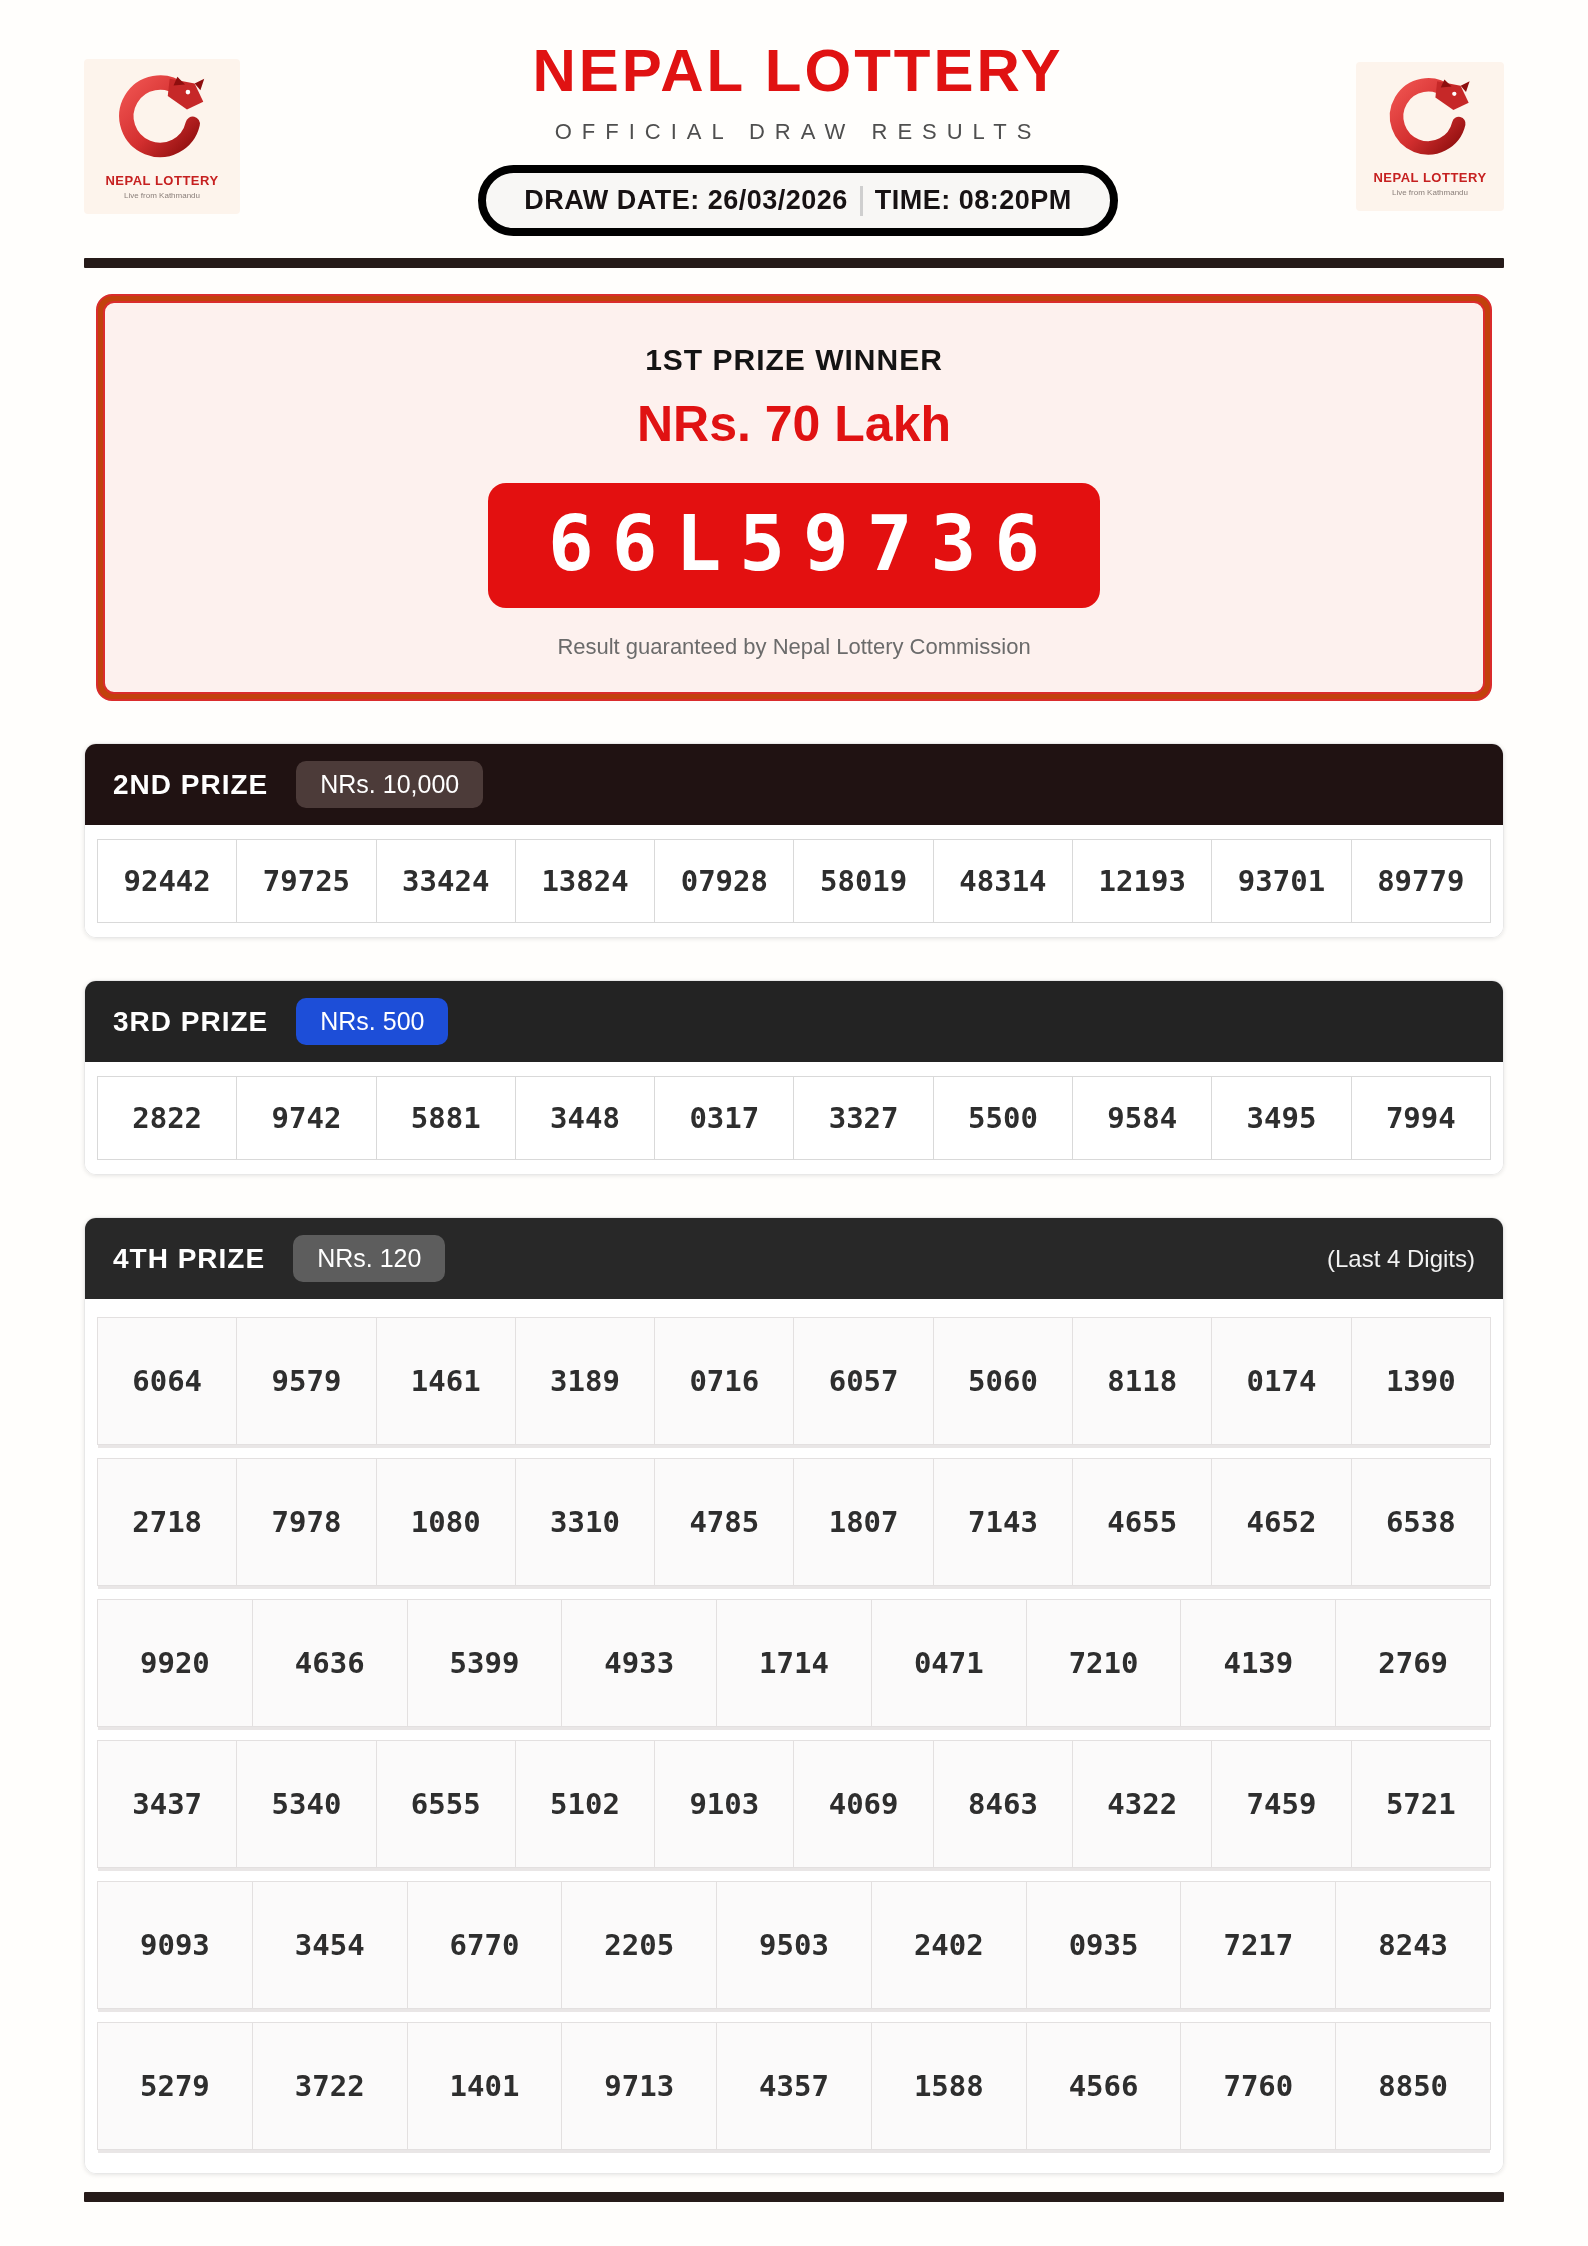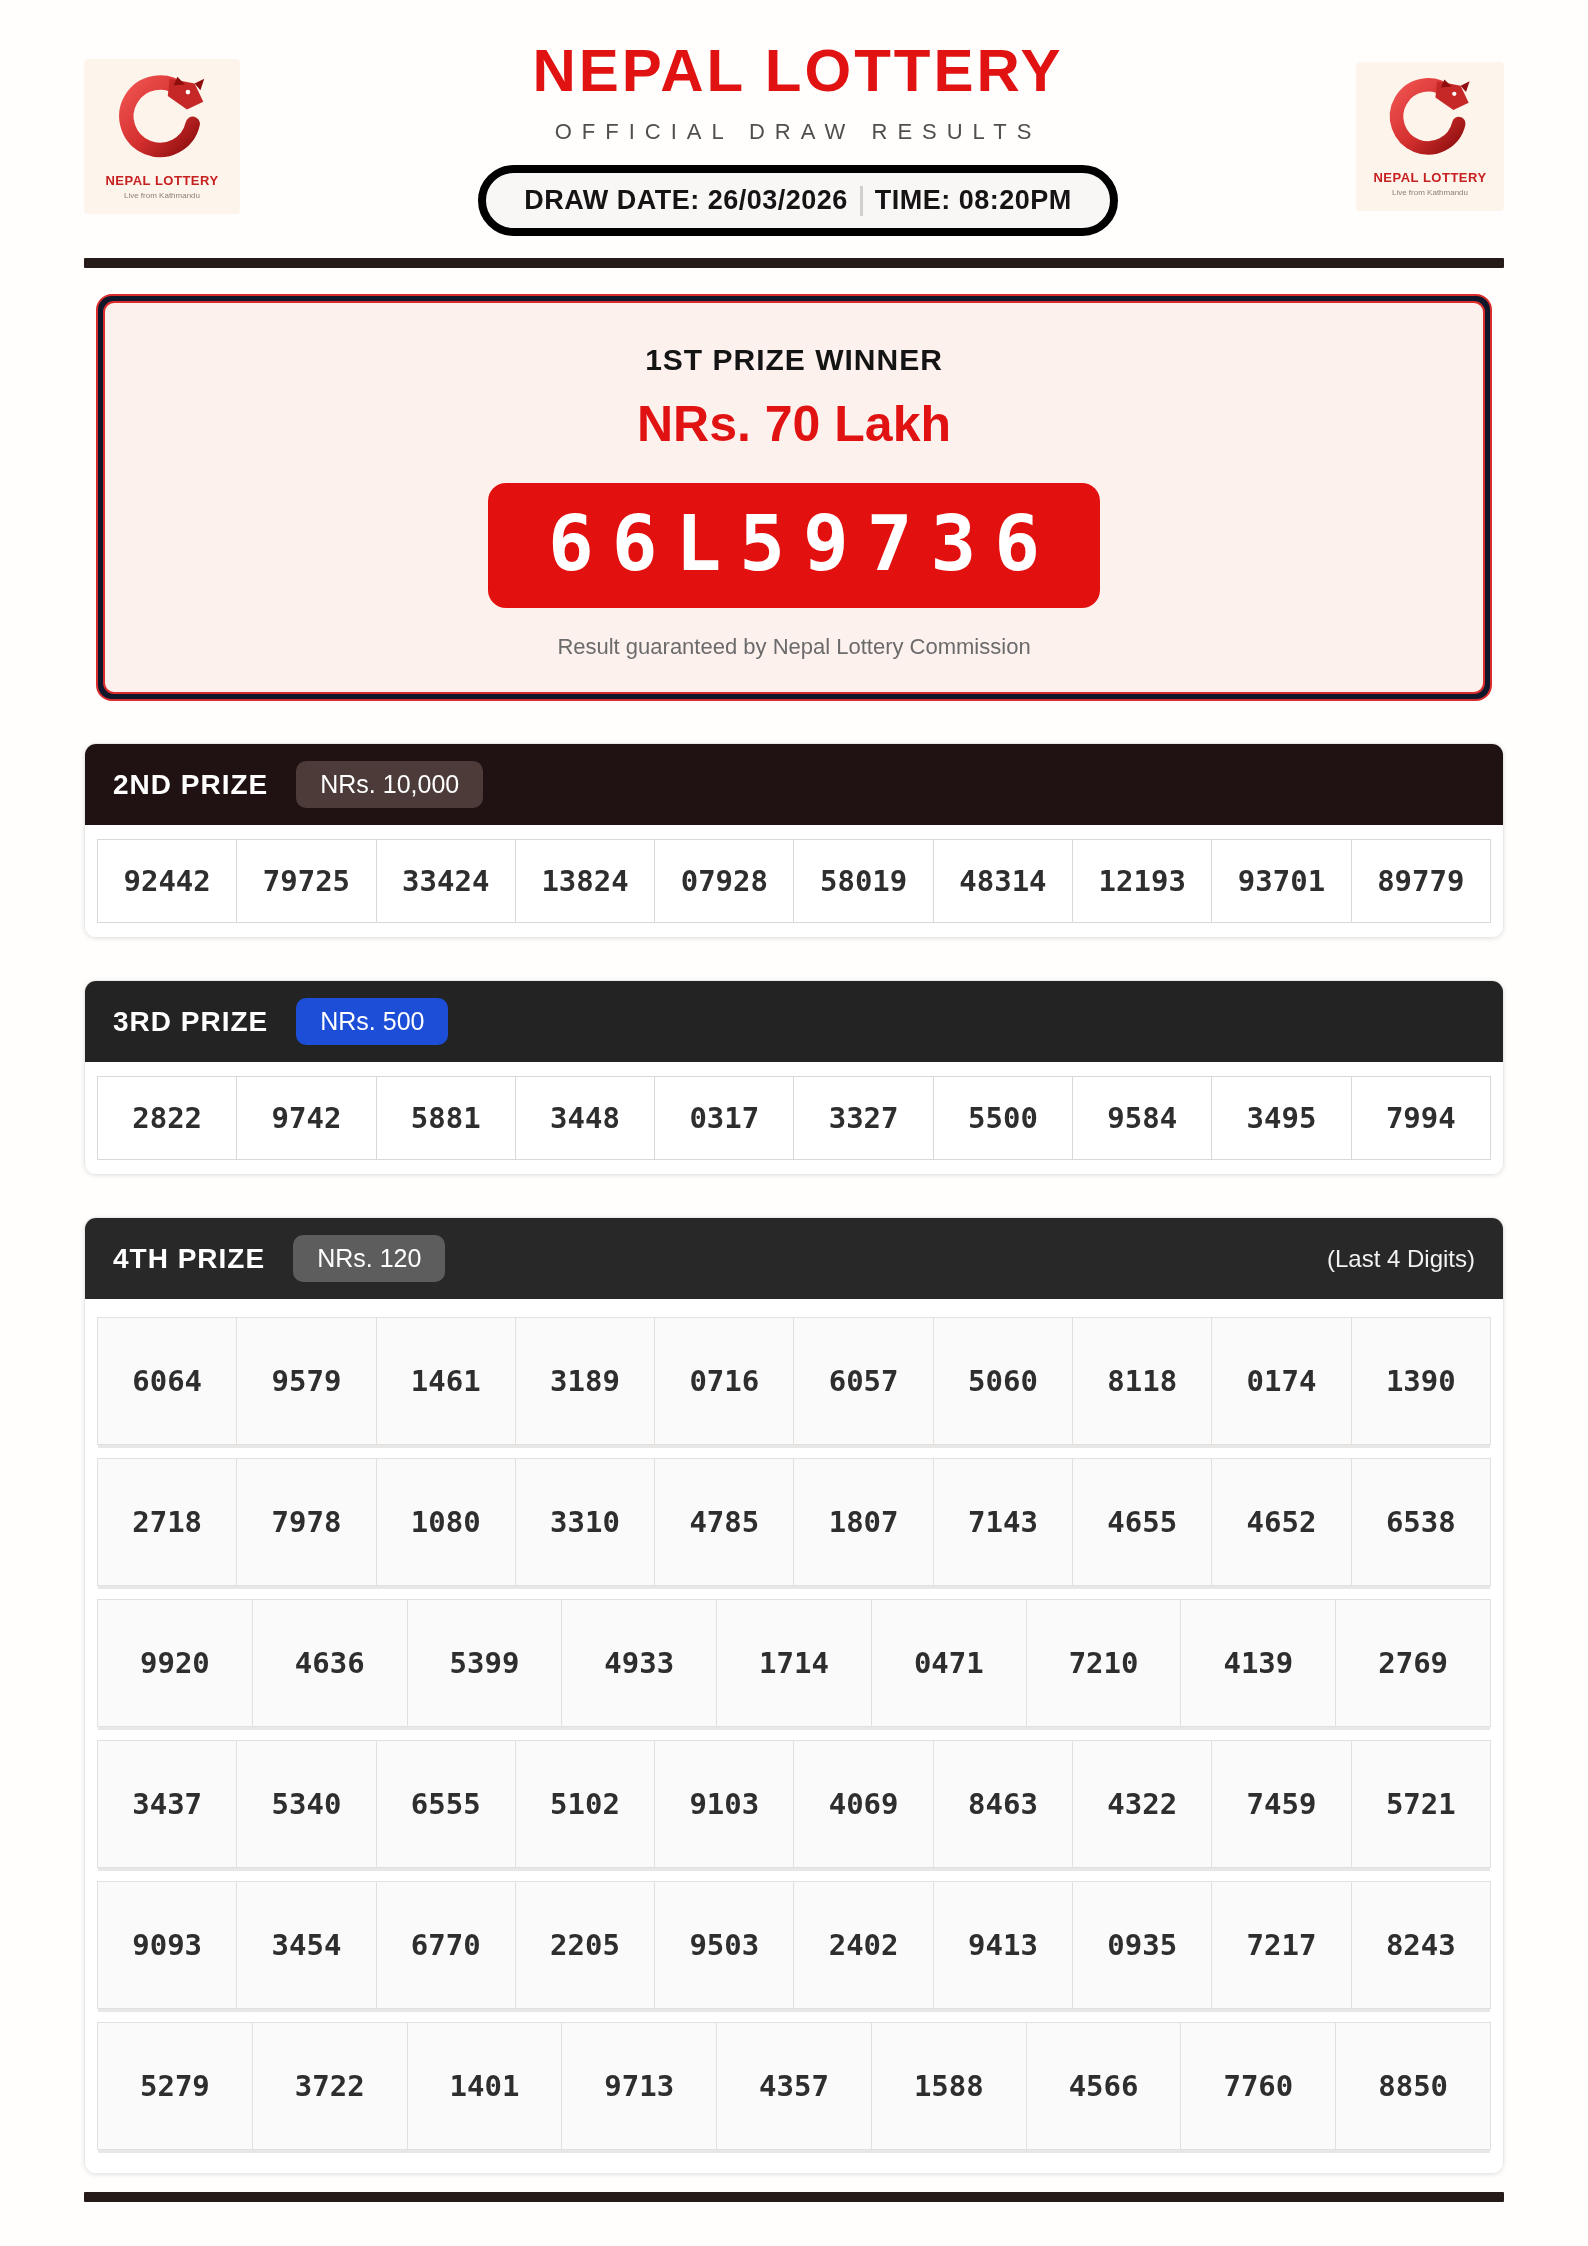--- a/index.html
+++ b/index.html
@@ -33,21 +33,21 @@
     padding:12px 38px;
     font-size:27px; font-weight:800; color:#171213; letter-spacing:.5px;
   }
   .pill-divider { width:3px; height:30px; background:#cfcfcf; }
 
   .divider-bar { height:10px; background:#261b19; margin-top:22px; border-radius:1px; }
   .divider-bar.bottom { margin-top:18px; }
 
   
   .prize1-outer {
-    margin:26px 12px 0; background:#0f172a;
+    margin:26px 12px 0; background:#c2410c;
     border:2px solid #da2c2c; border-radius:16px; padding:5px;
   }
   .prize1-inner {
     border:2px solid #da2c2c; border-radius:11px;
     background:#fdf1ee; text-align:center; padding:40px 20px 32px;
   }
   .prize1-heading { color:#141414; font-size:30px; font-weight:800; letter-spacing:1px; }
   .prize1-amount { color:#e01212; font-size:50px; font-weight:800; margin-top:18px; }
   .win-number {
     display:inline-block; margin-top:30px;
@@ -251,21 +251,20 @@
           <div class="num-cell">7459</div>
           <div class="num-cell">5721</div>
         </div>
       <div class="num-row grid-row">
           <div class="num-cell">9093</div>
           <div class="num-cell">3454</div>
           <div class="num-cell">6770</div>
           <div class="num-cell">2205</div>
           <div class="num-cell">9503</div>
           <div class="num-cell">2402</div>
-          <div class="num-cell">9413</div>
           <div class="num-cell">0935</div>
           <div class="num-cell">7217</div>
           <div class="num-cell">8243</div>
         </div>
       <div class="num-row grid-row">
           <div class="num-cell">5279</div>
           <div class="num-cell">3722</div>
           <div class="num-cell">1401</div>
           <div class="num-cell">9713</div>
           <div class="num-cell">4357</div>

